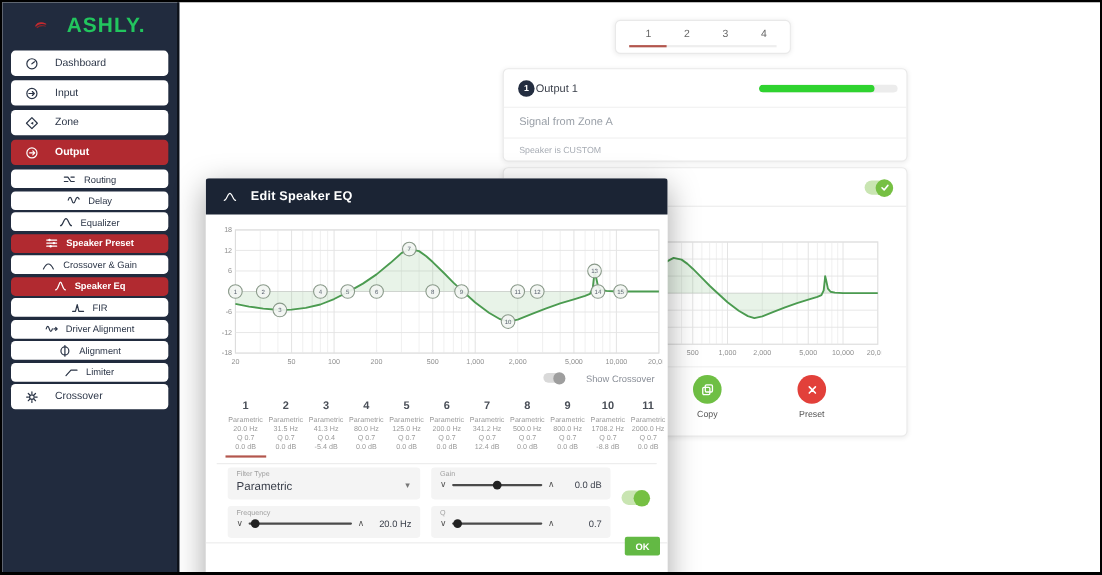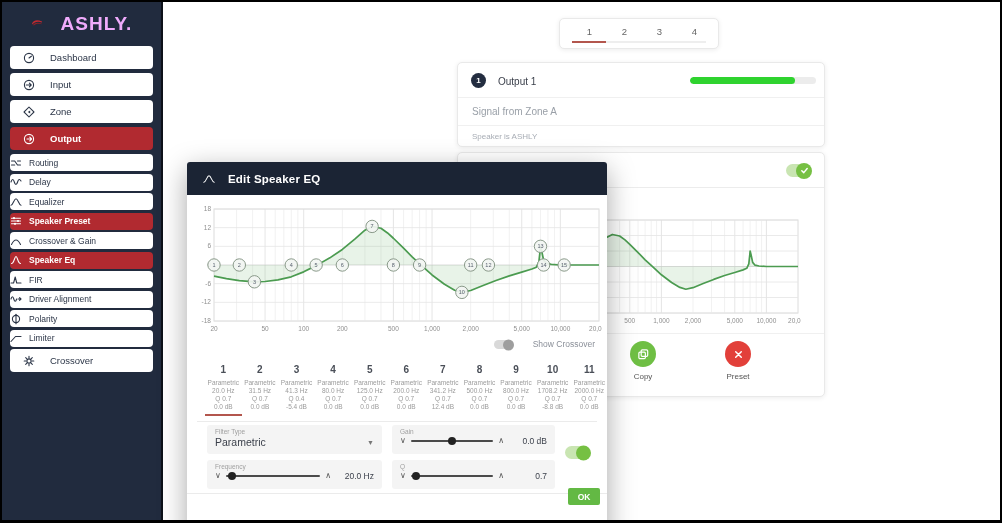--- a/index.html
+++ b/index.html
@@ -5,25 +5,25 @@
   * { margin:0; padding:0; box-sizing:border-box; }
   html,body { background:#888; }
   body { font-family:"Liberation Sans", sans-serif; }
   .screen { position:relative; width:1002px; height:523px; background:#fff;
             border:2px solid #000; border-bottom:3px solid #000; overflow:hidden; }
 
   
   .sidebar { position:absolute; left:0; top:0; width:161px; height:100%;
              background:#212b3e; border-right:2px solid #0d1119; }
   .logo { display:flex; align-items:center; justify-content:center; gap:6px; height:44px; }
-  .logo-text { color:#f0abfc; font-size:19px; font-weight:bold; letter-spacing:1px; }
+  .logo-text { color:#22c55e; font-size:19px; font-weight:bold; letter-spacing:1px; }
   .sb-item { display:flex; align-items:center; margin:0 8px 4px 8px; background:#fff;
              border-radius:4px; color:#2b3547; cursor:pointer; }
   .sb-item.top { height:23px; padding-left:13px; gap:15px; font-size:9.5px; }
-  .sb-item.sub { height:17px; justify-content:flex-start; gap:7px; font-size:8.5px; margin-bottom:2.5px; }
+  .sb-item.sub { height:17px; justify-content:center; gap:7px; font-size:8.5px; margin-bottom:2.5px; }
   .sb-item.active { background:#b12a30; color:#fff; font-weight:bold; }
   .sb-icon { display:inline-flex; width:12px; height:12px; }
   .sb-icon svg { width:12px; height:12px; }
   .sb-label { white-space:nowrap; }
 
   
   .card { position:absolute; background:#fff; border:1px solid #e9e9e9; border-radius:5px;
           box-shadow:0 1px 5px rgba(0,0,0,0.08); }
 
   
@@ -32,21 +32,21 @@
   .tab { width:35px; text-align:center; font-size:9.5px; color:#666; cursor:pointer; }
   .tabs-line { position:absolute; left:12px; bottom:5px; width:134px; height:2px; background:#eee; }
   .tabs-underline { position:absolute; left:12px; bottom:5px; width:34px; height:2px; background:#b3564d; }
 
   
   .output-card { left:455px; top:60px; width:368px; height:85px; }
   .oc-row1 { position:relative; height:35px; border-bottom:1px solid #f0f0f0; }
   .badge { position:absolute; left:13px; top:10px; width:15px; height:15px; border-radius:50%;
            background:#232d40; color:#fff; font-size:8px; font-weight:bold;
            display:flex; align-items:center; justify-content:center; }
-  .oc-title { position:absolute; left:40px; top:13px; font-size:10px; color:#3a3f4a; }
+  .oc-title { position:absolute; left:29px; top:13px; font-size:10px; color:#3a3f4a; }
   .meter { position:absolute; right:8px; top:14px; width:126px; height:7px; border-radius:4px;
            background:#ececec; overflow:hidden; }
   .meter-fill { height:100%; border-radius:4px; background:#2fd32f; }
   .oc-row2 { height:28px; border-bottom:1px solid #f0f0f0; display:flex; align-items:center;
              padding-left:14px; font-size:10px; color:#9aa0a8; }
   .oc-row3 { height:21px; display:flex; align-items:center; padding-left:14px;
              font-size:8px; color:#a7acb4; }
 
   
   .eq-card { left:455px; top:150px; width:368px; height:245px; }
@@ -69,21 +69,21 @@
   .toggle.off { background:#d9d9d9; }
   .toggle.off .knob { background:#9e9e9e; right:-1px; }
 
   
   .modal { position:absolute; left:185px; top:160px; width:420px; height:444px; background:#fff;
            border-radius:3px; box-shadow:0 8px 28px rgba(0,0,0,0.35); overflow:hidden; z-index:10; }
   .modal-header { height:33px; background:#1b2434; color:#fff; display:flex; align-items:center;
                   padding-left:16px; gap:10px; }
   .modal-title { font-size:11.5px; font-weight:bold; letter-spacing:0.2px; }
   .modal-graph { position:absolute; left:11px; top:43px; }
-  .xover-row { position:absolute; top:177px; right:12px; display:flex; align-items:flex-end; gap:20px; }
+  .xover-row { position:absolute; top:177px; right:12px; display:flex; align-items:flex-start; gap:20px; }
   .xover-label { font-size:8.5px; color:#8a8f98; }
   .band-strip { position:absolute; top:202px; left:18px; display:flex; }
   .band-col { width:36.6px; text-align:center; padding-bottom:3px; cursor:pointer; }
   .band-col.selected { border-bottom:2px solid #b3564d; }
   .band-num { font-size:10px; font-weight:bold; color:#4a4f58; margin-bottom:4px; }
   .band-line { font-size:6.5px; line-height:8px; color:#9b9b9b; white-space:nowrap; }
   .strip-divider { position:absolute; left:10px; right:10px; top:259px; height:1px; background:#ebebeb; }
 
   .ctl-box { position:absolute; height:29px; background:#f4f4f4; border-radius:3px; padding:3px 8px 0 8px; }
   .ctl-label { display:block; font-size:6.5px; color:#a0a0a0; }
@@ -227,21 +227,21 @@
           </span>
           <span class="sb-label">Driver Alignment</span>
         </div>
         <div class="sb-item sub">
           <span class="sb-icon">
             <svg viewBox="0 0 12 12" fill="none" stroke="currentColor" stroke-width="1.1" stroke-linecap="round" stroke-linejoin="round">
               <circle cx="6" cy="6" r="3.6"></circle>
               <path d="M6 1.2v9.6"></path>
             </svg>
           </span>
-          <span class="sb-label">Polarity</span>
+          <span class="sb-label">Alignment</span>
         </div>
         <div class="sb-item sub">
           <span class="sb-icon">
             <svg viewBox="0 0 12 12" fill="none" stroke="currentColor" stroke-width="1.1" stroke-linecap="round" stroke-linejoin="round">
               <path d="M1 9.5l4.5-5H11"></path>
             </svg>
           </span>
           <span class="sb-label">Limiter</span>
         </div>
         <div class="sb-item top">
@@ -272,21 +272,21 @@
       <span class="badge">1</span>
       <span class="oc-title">Output 1</span>
       <div class="meter">
         <div class="meter-fill" id="meter-fill" style="width: 83%;"></div>
       </div>
     </div>
     <div class="oc-row2">
       <span>Signal from Zone A</span>
     </div>
     <div class="oc-row3">
-      <span>Speaker is ASHLY</span>
+      <span>Speaker is CUSTOM</span>
     </div>
   </div>
 
   <div class="card eq-card">
     <div class="eqc-header">
       <div class="toggle on eqc-toggle">
         <span class="knob">
           <svg viewBox="0 0 10 10" width="9" height="9">
               <path d="M2 5.2 4.2 7.4 8 2.8" fill="none" stroke="#fff" stroke-width="1.6" stroke-linecap="round" stroke-linejoin="round"></path>
             </svg>

